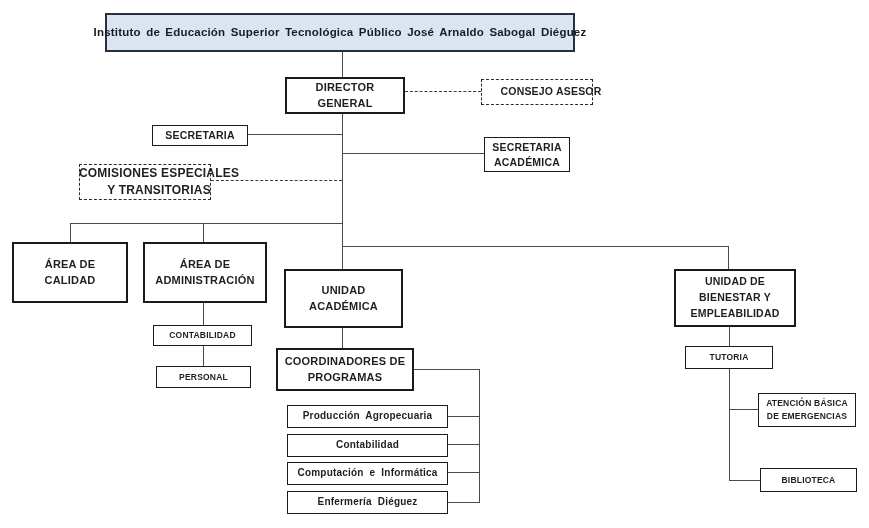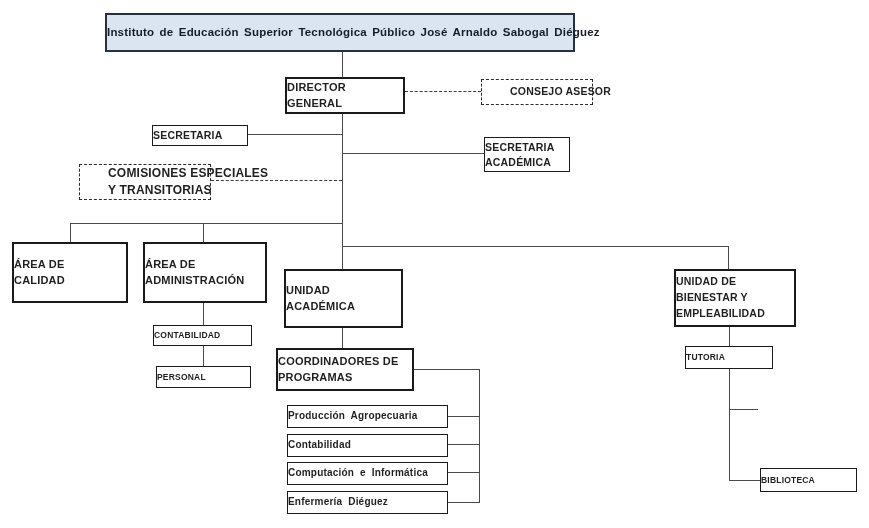--- a/index.html
+++ b/index.html
@@ -10,21 +10,21 @@
     font-family:"Liberation Sans", sans-serif;
     color:#1f1f1f;
     overflow:hidden;
   }
   .node{
     position:absolute;
     box-sizing:border-box;
     background:#ffffff;
     border:1.6px solid #1a1a1a;
     display:flex;flex-direction:column;
-    align-items:flex-start;justify-content:center;
+    align-items:center;justify-content:center;
     text-align:center;
     font-weight:bold;
     line-height:1.45;
     letter-spacing:.2px;
   }
   .node .line{display:block;white-space:nowrap;}
   .dashed{border:1.2px dashed #2a2a2a;padding-left:28px;}
   .thin{border-width:1.2px;}
   .title-box{
     background:#dbe5f1;
@@ -145,18 +145,22 @@
   <div class="node mid" style="left:674px;top:269px;width:122px;height:58px;line-height:1.5;border-width:2px">
     <span class="line">UNIDAD DE</span>
     <span class="line">BIENESTAR Y</span>
     <span class="line">EMPLEABILIDAD</span>
   </div>
 
   <div class="node small thin" style="left:685px;top:346px;width:88px;height:23px">
     <span class="line">TUTORIA</span>
   </div>
 
+  <div class="node small thin" style="left:758px;top:393px;width:98px;height:34px;line-height:1.5">
+    <span class="line">ATENCIÓN BÁSICA</span>
+    <span class="line">DE EMERGENCIAS</span>
+  </div>
 
   <div class="node small thin" style="left:760px;top:468px;width:97px;height:24px">
     <span class="line">BIBLIOTECA</span>
   </div>
 
 </div>
 
 </body></html>

